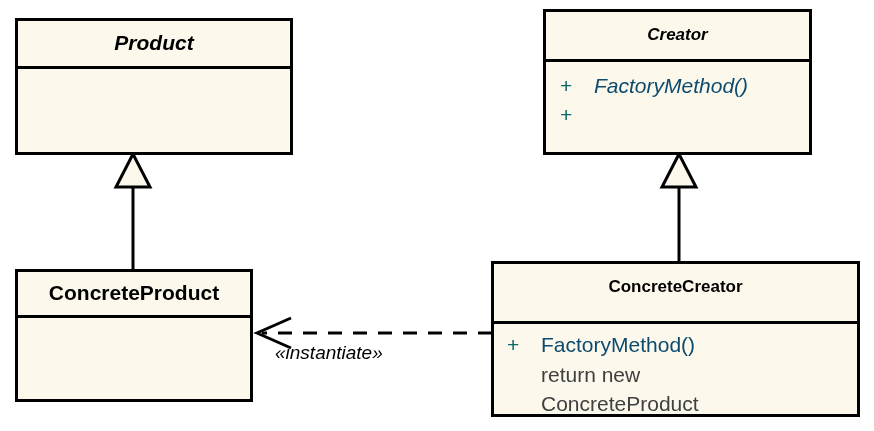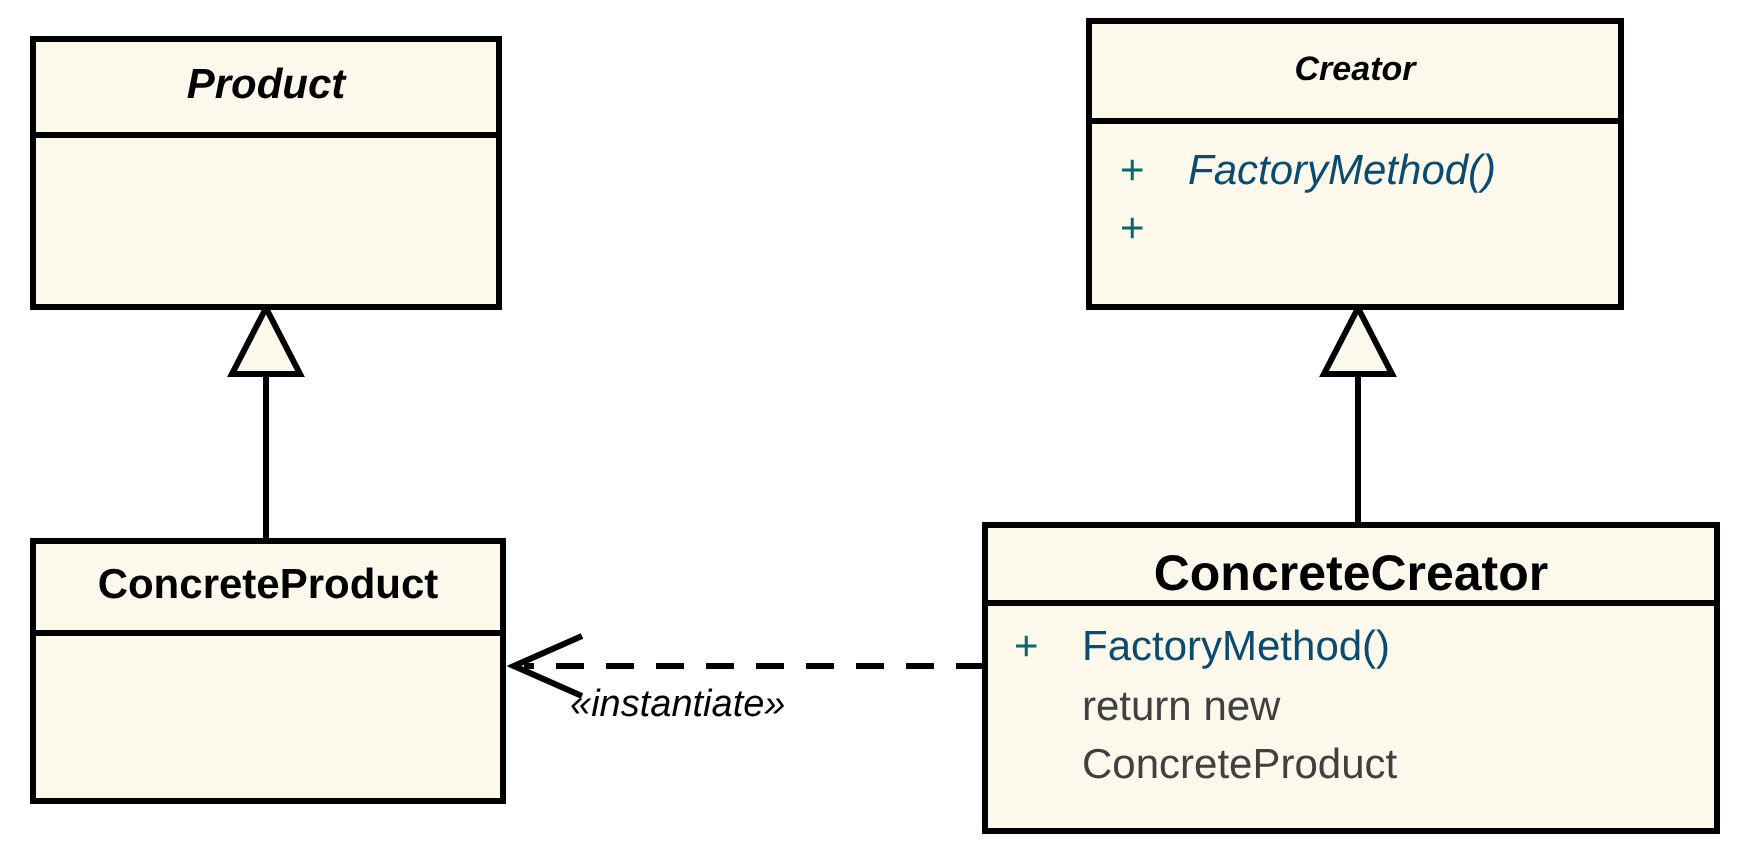--- a/index.html
+++ b/index.html
@@ -69,21 +69,21 @@
   }
   .code-line {
     color: #404040;
     white-space: nowrap;
   }
 
   
   #box-product {
     left: 15px;
     top: 18px;
-    width: 236px;
+    width: 278px;
     height: 137px;
   }
   #box-product .uml-title {
     font-size: 21px;
     line-height: 44px;
     height: 45px;
   }
 
   
   #box-creator {
@@ -119,23 +119,23 @@
   }
 
   
   #box-concretecreator {
     left: 491px;
     top: 261px;
     width: 369px;
     height: 156px;
   }
   #box-concretecreator .uml-title {
-    font-size: 25px;
+    font-size: 17px;
     line-height: 46px;
-    height: 36px;
+    height: 57px;
   }
   #box-concretecreator .uml-compartment {
     padding: 6px 0 0 13px;
   }
   #box-concretecreator .member-row {
     font-size: 21px;
     line-height: 30px;
   }
   #box-concretecreator .code-line {
     font-size: 21px;
@@ -149,21 +149,21 @@
     left: 0;
     top: 0;
     width: 874px;
     height: 431px;
     z-index: 2;
   }
 
   
   #instantiate-label {
     position: absolute;
-    left: 285px;
+    left: 275px;
     top: 342px;
     font-size: 19px;
     font-style: italic;
     color: #000000;
     white-space: nowrap;
     z-index: 4;
   }
 </style>
 </head>
 <body>

